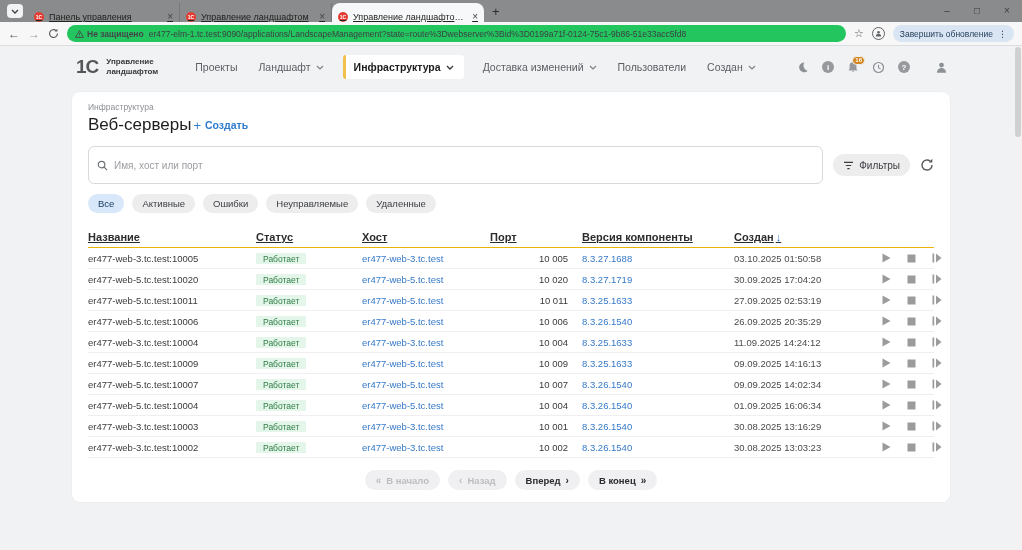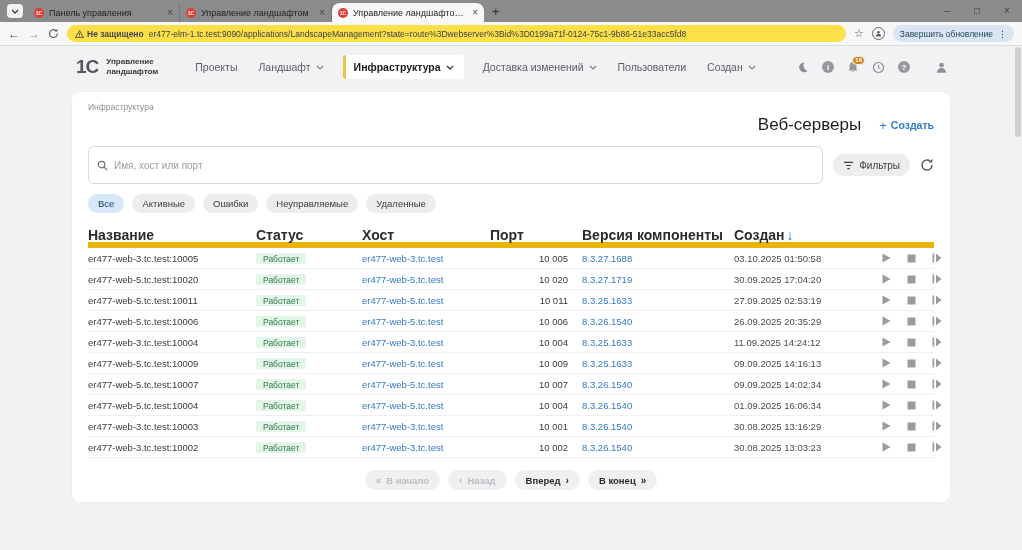--- a/index.html
+++ b/index.html
@@ -3,37 +3,37 @@
 <meta charset="utf-8">
 <style>
   * { margin:0; padding:0; box-sizing:border-box; }
   html,body { width:1022px; height:550px; overflow:hidden;
     font-family:"Liberation Sans","DejaVu Sans",sans-serif; background:#f1f2f4; }
 
   
   .titlebar { height:22px; background:#898b8d; display:flex; align-items:flex-end; }
   .tab-search { width:16px; height:14px; background:#f2f3f4; border-radius:4px;
     margin:0 5px 4px 7px; display:flex; align-items:center; justify-content:center; }
-  .tab { width:152px; height:19px; display:flex; align-items:center; gap:5px;
-    padding:0 6px; font-size:9px; color:#222; border-right:1px solid #75777a; }
+  .tab { width:152px; height:19px; display:flex; align-items:flex-end; gap:5px;
+    padding:0 6px; font-size:9px; color:#222; border-right:1px solid #75777a;text-decoration:underline; }
   .tab.active { background:#f7f8f9; border-right:none; border-radius:8px 8px 0 0; }
   .tab .tab-title { flex:1; white-space:nowrap; overflow:hidden; text-overflow:ellipsis; }
   .tab .tab-close { color:#444; font-size:10px; line-height:1; cursor:default; }
   .favicon { width:10px; height:10px; min-width:10px; border-radius:50%; background:#e23d33;
     color:#fff; font-size:5px; font-weight:bold; display:flex; align-items:center; justify-content:center; }
   .new-tab { color:#2d2d2d; font-size:13px; margin:0 0 3px 8px; }
   .win-controls { margin-left:auto; display:flex; align-self:flex-start; }
   .win-btn { width:30px; height:20px; display:flex; align-items:center; justify-content:center;
     color:#3d3e40; font-size:10px; }
 
   .toolbar { height:24px; background:#f7f7f8; border-bottom:1px solid #dddde0;
     display:flex; align-items:center; padding:0 8px; gap:8px; }
   .nav-glyph { color:#55575a; font-size:12px; line-height:1; }
   .nav-glyph.dim { color:#9a9ca0; }
-  .url-pill { flex:1; height:17px; background:#fde047; border-radius:9px; display:flex;
+  .url-pill { flex:1; height:17px; background:#22c55e; border-radius:9px; display:flex;
     align-items:center; padding:0 8px; gap:5px; min-width:0; }
   .sec-label { font-size:8.5px; font-weight:bold; color:#44474a; white-space:nowrap; display:flex; align-items:center; gap:3px; }
   .url-text { font-size:8.5px; color:#3c4043; white-space:nowrap; overflow:hidden; text-overflow:ellipsis; flex:1; }
   .star { color:#5f6266; font-size:11px; }
   .profile-ic { width:13px; height:13px; border-radius:50%; border:1.2px solid #5f6266;
     display:flex; align-items:center; justify-content:center; }
   .update-btn { background:#d9e5f3; border-radius:10px; height:17px; display:flex;
     align-items:center; gap:5px; padding:0 7px; font-size:8.5px; color:#1f3b57; white-space:nowrap; }
   .update-btn .menu-dots { color:#3c4043; font-size:9px; }
 
@@ -51,21 +51,21 @@
   .circle-ic { width:12px; height:12px; border-radius:50%; background:#97999d; color:#fff;
     font-size:8px; font-weight:bold; display:flex; align-items:center; justify-content:center; }
   .bell-badge { position:absolute; top:-5px; right:-6px; min-width:11px; height:9px; padding:0 2px;
     background:#d2861f; border-radius:5px; color:#fff; font-size:6px; font-weight:bold;
     display:flex; align-items:center; justify-content:center; border:1px solid #f1f2f4; }
 
   
   .card { margin:4px 72px 0; background:#fff; border-radius:8px; padding:10px 16px 12px;
     box-shadow:0 0 0 1px rgba(0,0,0,0.02); }
   .breadcrumb { font-size:8.5px; color:#8e9094; }
-  .title-row { display:flex; align-items:center; gap:18px; margin-top:3px;justify-content:flex-end; }
+  .title-row { display:flex; align-items:center; gap:2px; margin-top:3px; }
   .page-title { font-size:17px; font-weight:500; color:#1d1d1f; }
   .create-btn { display:flex; align-items:center; gap:4px; color:#2f7ccc; font-size:10.5px; font-weight:bold; }
   .create-btn .plus { font-size:13px; font-weight:normal; }
 
   .search-row { display:flex; align-items:center; gap:10px; margin-top:11px; }
   .search-box { flex:1; height:38px; border:1px solid #d7d9dc; border-radius:6px;
     display:flex; align-items:center; padding:0 8px; gap:6px; background:#fff; }
   .search-box input { border:none; outline:none; flex:1; font-size:10px;
     font-family:"Liberation Sans","DejaVu Sans",sans-serif; color:#333; background:transparent; }
   .search-box input::placeholder { color:#9b9da1; }
@@ -74,21 +74,21 @@
   .refresh-btn { color:#6f7control175; display:flex; align-items:center; }
 
   .chips-row { display:flex; gap:8px; margin-top:10px; }
   .chip { height:19px; background:#ededee; border-radius:10px; padding:0 10px;
     display:flex; align-items:center; font-size:9.5px; color:#3a3c40; }
   .chip.active { background:#d8e7f9; color:#173f66; }
 
   .table { margin-top:14px; }
   .trow, .thead { display:grid; grid-template-columns:168px 106px 128px 92px 152px 148px 1fr;
     align-items:center; }
-  .thead { height:21px; border-bottom:6px solid #eab308; font-size:14px; font-weight:bold; color:#2c2c2e; }
+  .thead { height:21px; border-bottom:1px solid #eab308; font-size:11px; font-weight:bold; color:#2c2c2e;text-decoration:underline; }
   .trow { height:21px; border-bottom:1px solid #efeff1; font-size:9.5px; color:#3a3a3c; }
   .cell { overflow:hidden; white-space:nowrap; text-overflow:ellipsis; }
   .cell.port, .thead .port-h { text-align:right; padding-right:14px; }
   .thead .port-h { text-align:left; padding-left:0; }
   .badge { background:#e4f5e9; color:#2e7d45; font-size:8.5px; padding:2px 7px; border-radius:3px; }
   .link { color:#3579c8; text-decoration:none; }
   .created { color:#4a4a4c; }
   .actions { display:flex; justify-content:flex-end; gap:16px; padding-right:4px; overflow:visible; }
   .act { display:flex; align-items:center; }
   .sort-ic { color:#2f7ccc; font-weight:bold; margin-left:2px; }

